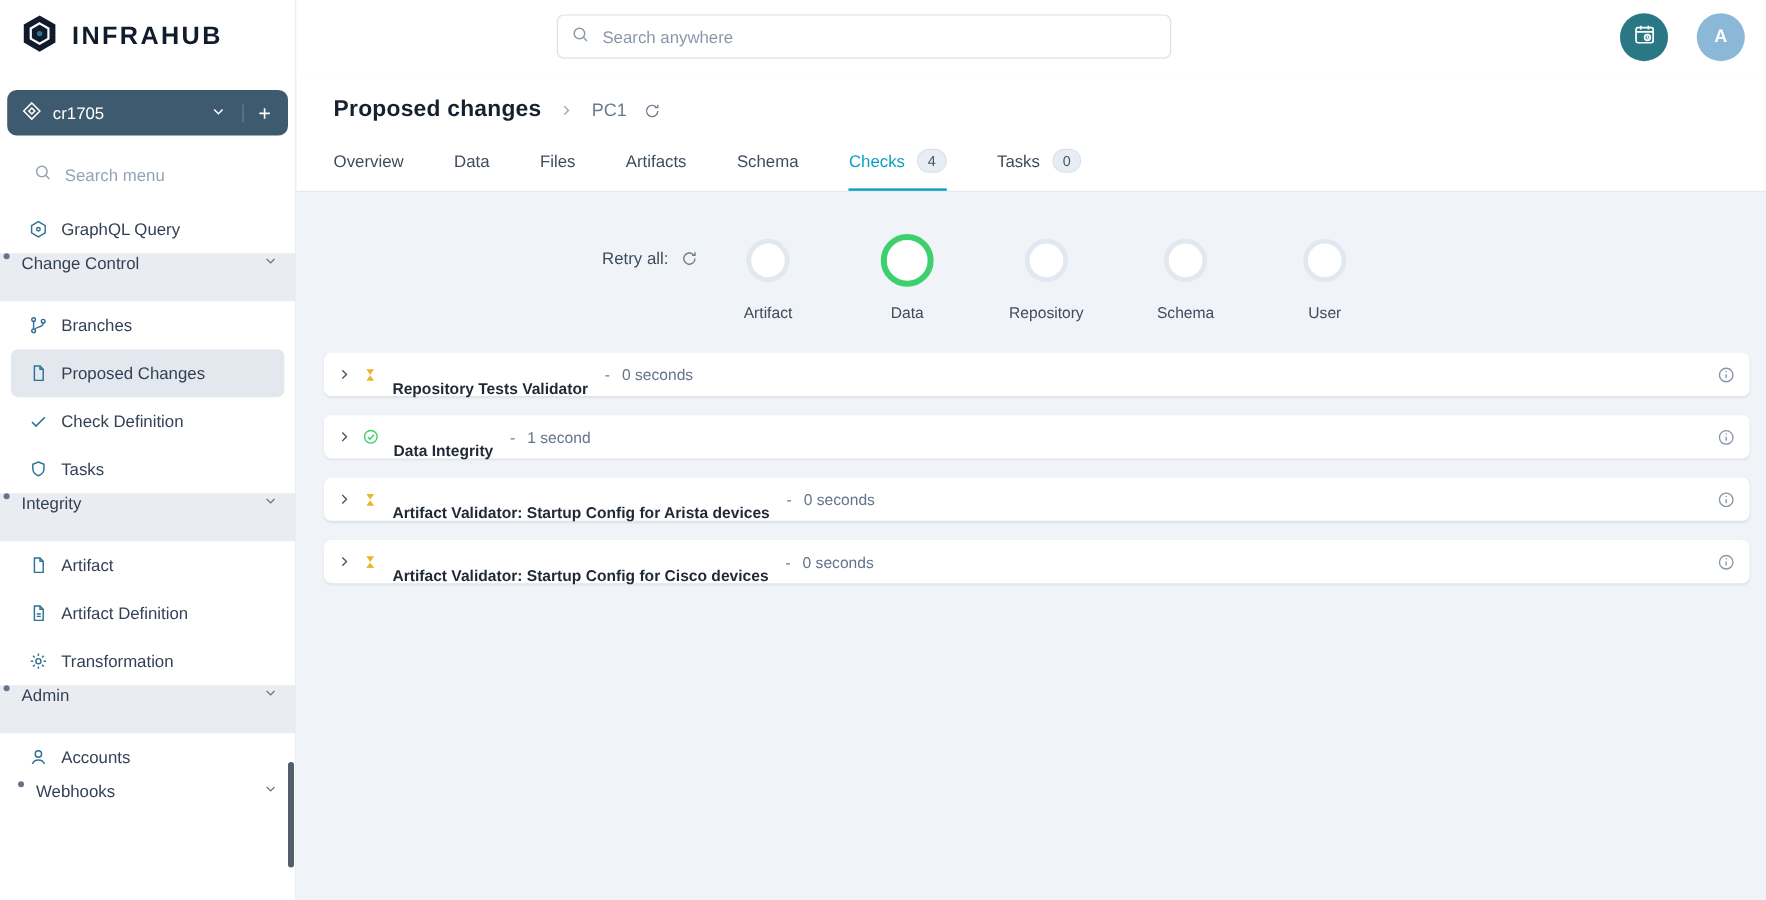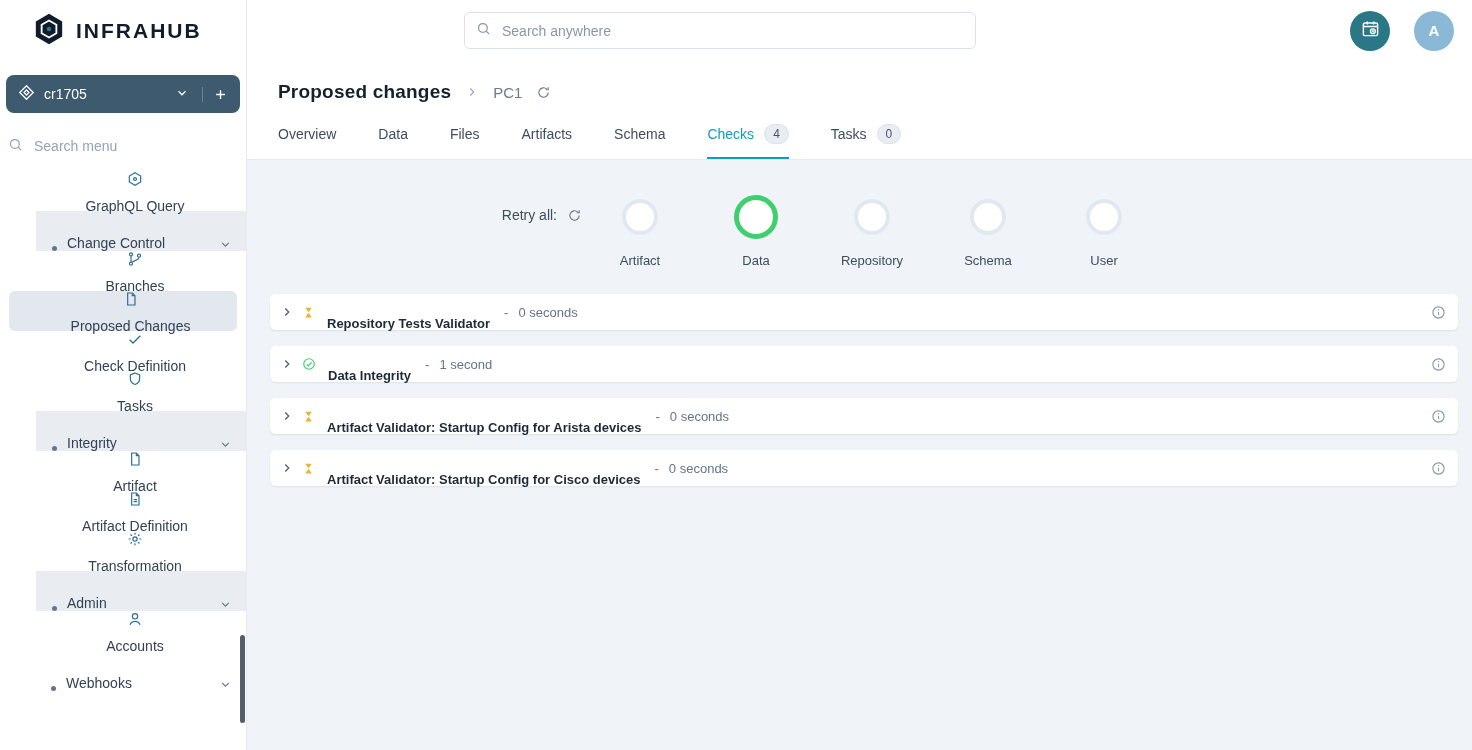--- a/index.html
+++ b/index.html
@@ -10,37 +10,37 @@
     color:#334155; background:#fff;
   }
   .app { display:flex; height:100%; }
 
   
   .sidebar {
     width:247px; min-width:247px; background:#fff;
     border-right:1px solid #e6eaef; position:relative;
     display:flex; flex-direction:column; overflow:hidden;
   }
-  .logo-row { height:61px; display:flex; align-items:center; padding-left:32px; gap:10px; cursor:pointer; }
+  .logo-row { height:61px; display:flex; align-items:center; padding-left:16px; gap:10px; cursor:pointer; }
   .logo-text { font-size:21px; font-weight:800; color:#101b2c; letter-spacing:2px; }
   .branch-btn {
     margin:14px 6px 0 6px; height:38px; background:#3d5a6e; border-radius:8px;
     display:flex; align-items:center; color:#fff; padding:0 12px; gap:9px; cursor:pointer;
     font-size:14px;
   }
   .branch-btn .spacer { flex:1; }
   .branch-plus { border-left:1px solid rgba(255,255,255,.25); padding-left:10px; margin-left:4px; display:flex; align-items:center; }
-  .menu-search { display:flex; align-items:center; gap:9px; padding:0 8px; margin-top:16px; height:34px; color:#94a3b8; }
+  .menu-search { display:flex; align-items:center; gap:9px; padding:0 28px; margin-top:16px; height:34px; color:#94a3b8; }
   .menu-search input { border:none; outline:none; font-size:14px; color:#334155; flex:1; background:transparent; }
   .menu-search input::placeholder { color:#94a3b8; }
   .nav { margin-top:8px; flex:1; font-size:14px; }
-  .nav-item { height:40px; display:flex; align-items:center; gap:11px; padding-left:24px; color:#334155; cursor:pointer;flex-direction:column; }
+  .nav-item { height:40px; display:flex; align-items:center; gap:11px; padding-left:24px; color:#334155; cursor:pointer; }
   .nav-item .nico { color:#2d7194; display:flex; }
   .nav-item.selected { background:#e3e8ee; border-radius:6px; margin:0 9px; padding-left:15px; }
-  .nav-group { height:40px; display:flex; align-items:flex-end; gap:10px; padding:0 14px 0 16px; background:#e9edf2; color:#334155; cursor:pointer;margin-left:36px; }
+  .nav-group { height:40px; display:flex; align-items:flex-start; gap:10px; padding:0 14px 0 3px; background:#e9edf2; color:#334155; cursor:pointer; }
   .nav-group.plain { background:#fff; padding-left:15px; }
   .dot { width:5px; height:5px; border-radius:50%; background:#64748b; flex:0 0 auto; }
   .nav-group .chev { margin-left:auto; color:#64748b; display:flex; }
   .nav-subitem { padding-left:40px; }
   .side-scrollbar { position:absolute; right:1px; width:5px; border-radius:3px; background:#535e6b; top:635px; height:88px; cursor:grab; }
 
   
   .main { flex:1; display:flex; flex-direction:column; background:#f0f4f8; min-width:0; }
   .topbar { height:61px; background:#fff; position:relative; display:flex; align-items:center; }
   .search-box {

